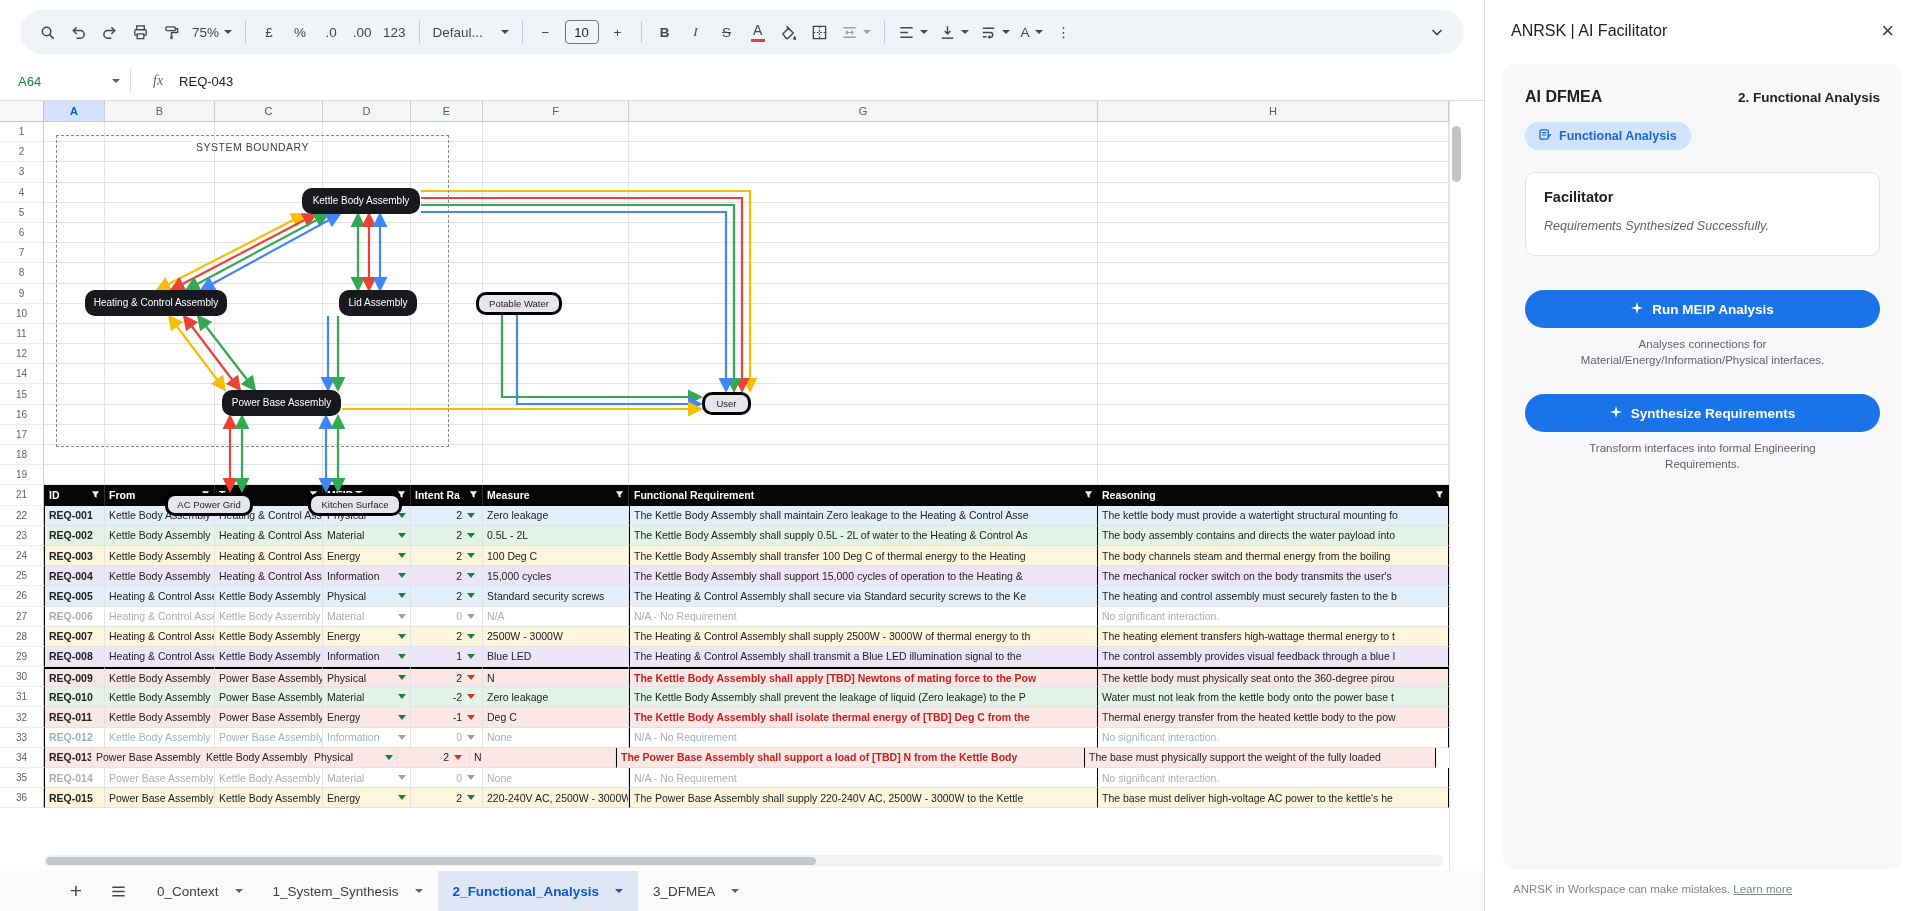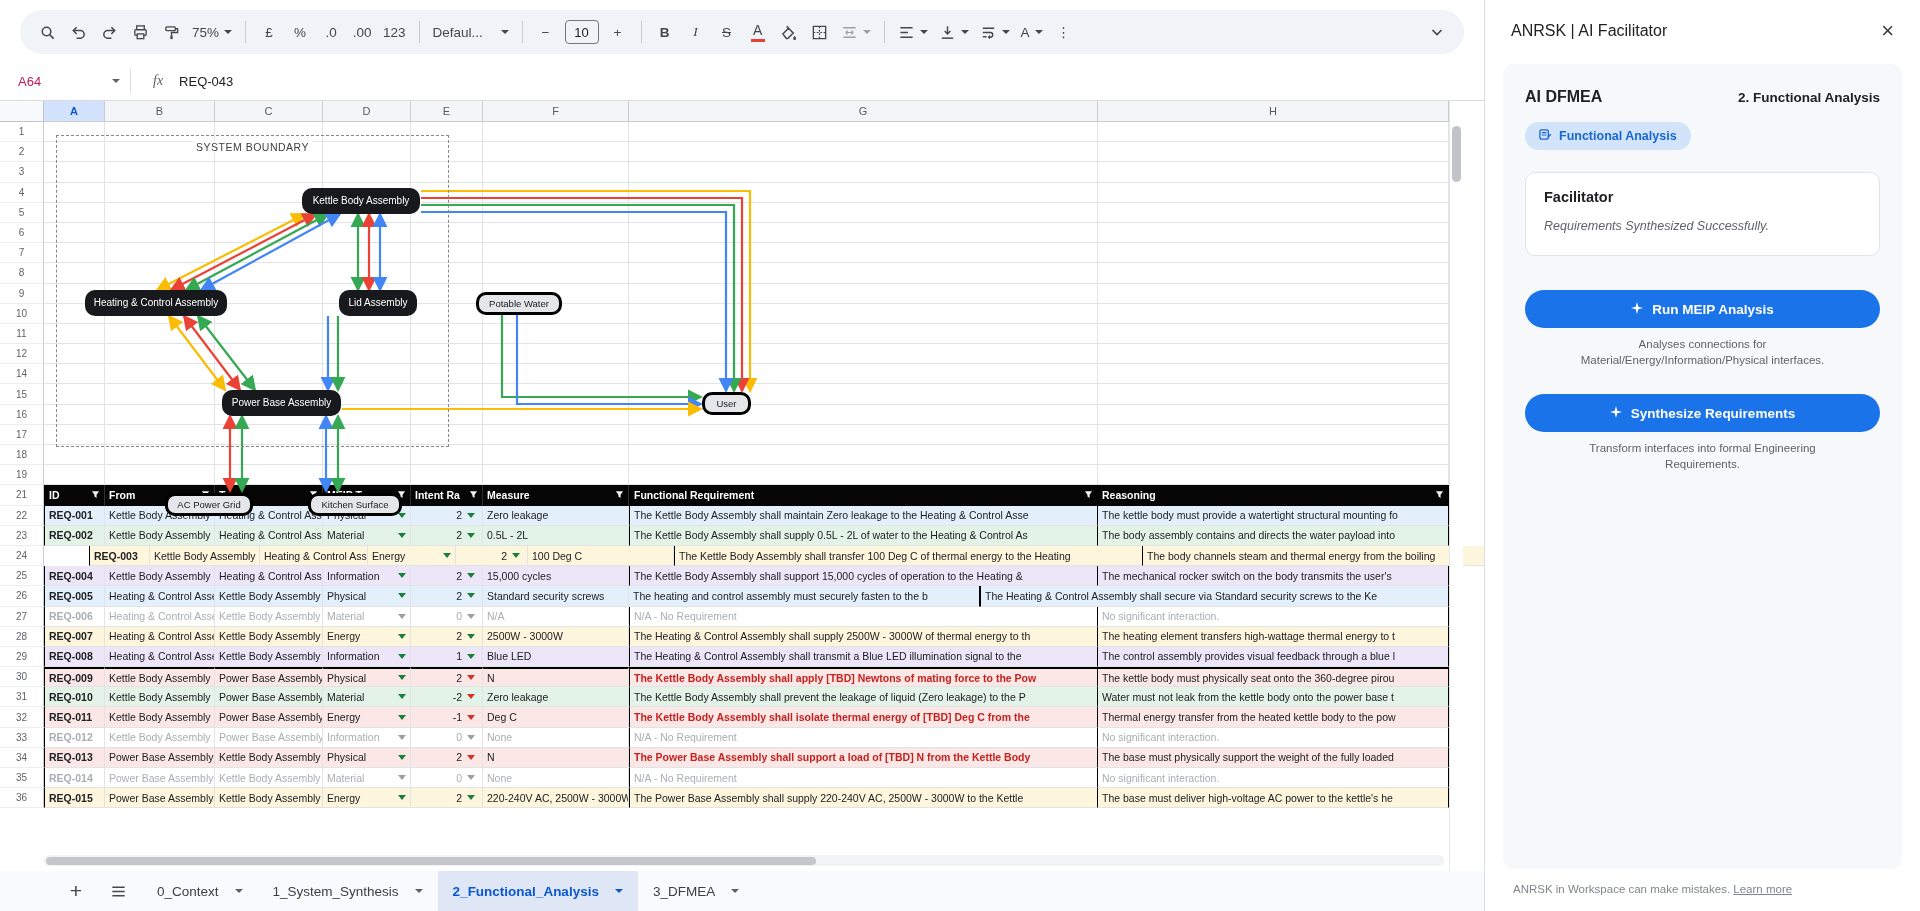--- a/index.html
+++ b/index.html
@@ -25,21 +25,21 @@
     align-items:center; justify-content:center; font-size:13px; margin:0 3px; background:#f0f4f9; }
   .txt-color { display:flex; flex-direction:column; align-items:center; line-height:1; font-size:14px; font-weight:500;}
   .red-bar { display:block; width:14px; height:3px; background:#e94235; margin-top:2px; }
   .bold-b { font-weight:700; } .ital-i { font-style:italic; font-family:"Liberation Serif",serif; }
   .strike-s { text-decoration:line-through; }
   .spacer { flex:1; }
 
   
   .fbar { height:39px; border-bottom:1px solid #dadce0; display:flex; align-items:center; background:#fff; }
   .name-box { width:130px; padding-left:18px; display:flex; align-items:center;
-    justify-content:space-between; font-size:13px; color:#be185d; height:100%; }
+    justify-content:space-between; font-size:13px; color:#15803d; height:100%; }
   .name-box .caret{ color:#5f6368; margin-right:10px; }
   .fbar-sep { width:1px; height:24px; background:#dadce0; }
   .fx { font-style:italic; font-family:"Liberation Serif",serif; color:#5f6368; font-size:14px; margin:0 16px 0 22px; }
   .fvalue { font-size:13px; color:#202124; }
 
   
   .grid-area { position:relative; flex:1; overflow:hidden; background:#fff; }
   .col-head-row { display:flex; height:21px; }
   .corner { width:44px; flex:none; background:#f8f9fa; border-right:1px solid #c2c5c9;
     border-bottom:1px solid #c2c5c9; }
@@ -591,21 +591,21 @@
             <div class="g-cell cell-int" style="width: 72px;">
               <span>2</span>
               <span class="dd"></span>
             </div>
             <div class="g-cell" style="width: 146px;">0.5L - 2L</div>
             <div class="g-cell cell-req col-fr" style="width: 469px;">The Kettle Body Assembly shall supply 0.5L - 2L of water to the Heating &amp; Control As</div>
             <div class="g-cell col-last" style="width: 351px;">The body assembly contains and directs the water payload into</div>
           </div>
           <div class="g-row tint-energy">
             <div class="row-num">24</div>
-            <div class="g-cell cell-id col-first" style="width: 61px; margin-left: 45px;">REQ-003</div>
+            <div class="g-cell cell-id col-first" style="width: 61px;">REQ-003</div>
             <div class="g-cell" style="width: 110px;">Kettle Body Assembly</div>
             <div class="g-cell" style="width: 108px;">Heating &amp; Control Assembly</div>
             <div class="g-cell" style="width: 88px;">
               <span>Energy</span>
               <span class="dd"></span>
             </div>
             <div class="g-cell cell-int" style="width: 72px;">
               <span>2</span>
               <span class="dd"></span>
             </div>
@@ -637,22 +637,22 @@
             <div class="g-cell" style="width: 108px;">Kettle Body Assembly</div>
             <div class="g-cell" style="width: 88px;">
               <span>Physical</span>
               <span class="dd"></span>
             </div>
             <div class="g-cell cell-int" style="width: 72px;">
               <span>2</span>
               <span class="dd"></span>
             </div>
             <div class="g-cell" style="width: 146px;">Standard security screws</div>
+            <div class="g-cell cell-req col-fr" style="width: 469px;">The Heating &amp; Control Assembly shall secure via Standard security screws to the Ke</div>
             <div class="g-cell col-last" style="width: 351px;">The heating and control assembly must securely fasten to the b</div>
-            <div class="g-cell cell-req col-fr" style="width: 469px;">The Heating &amp; Control Assembly shall secure via Standard security screws to the Ke</div>
           </div>
           <div class="g-row tint-none is-none">
             <div class="row-num">27</div>
             <div class="g-cell cell-id col-first" style="width: 61px;">REQ-006</div>
             <div class="g-cell" style="width: 110px;">Heating &amp; Control Assembly</div>
             <div class="g-cell" style="width: 108px;">Kettle Body Assembly</div>
             <div class="g-cell" style="width: 88px;">
               <span>Material</span>
               <span class="dd gray"></span>
             </div>
@@ -761,21 +761,21 @@
             <div class="g-cell cell-int" style="width: 72px;">
               <span>0</span>
               <span class="dd gray"></span>
             </div>
             <div class="g-cell" style="width: 146px;">None</div>
             <div class="g-cell cell-req col-fr" style="width: 469px;">N/A - No Requirement</div>
             <div class="g-cell col-last" style="width: 351px;">No significant interaction.</div>
           </div>
           <div class="g-row tint-tbd has-tbd">
             <div class="row-num">34</div>
-            <div class="g-cell cell-id col-first" style="width: 61px;">REQ-013</div>
+            <div class="g-cell cell-id col-first" style="width: 48px;">REQ-013</div>
             <div class="g-cell" style="width: 110px;">Power Base Assembly</div>
             <div class="g-cell" style="width: 108px;">Kettle Body Assembly</div>
             <div class="g-cell" style="width: 88px;">
               <span>Physical</span>
               <span class="dd"></span>
             </div>
             <div class="g-cell cell-int" style="width: 72px;">
               <span>2</span>
               <span class="dd red"></span>
             </div>

